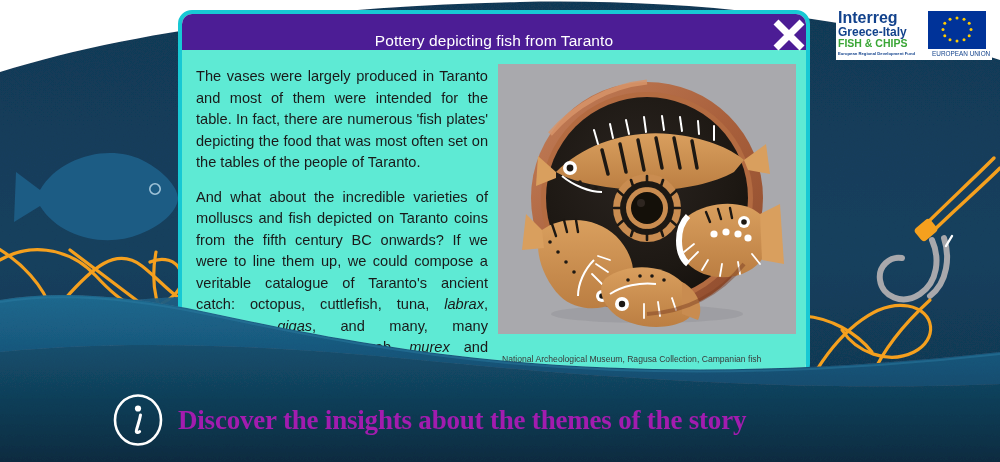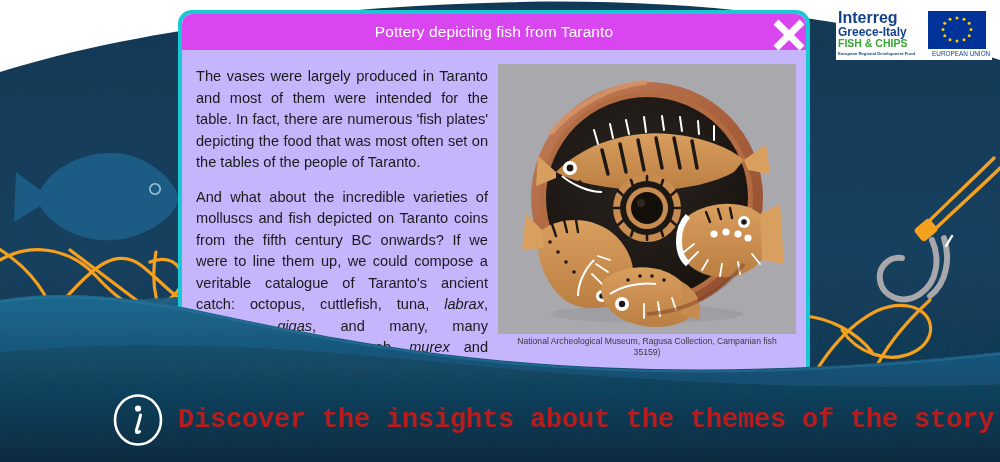--- a/index.html
+++ b/index.html
@@ -21,34 +21,34 @@
     left:178px; top:10px;
     width:632px; height:368px;
     background:#ffffff;
     border:4px solid #18c8d4;
     border-radius:14px;
     overflow:hidden;
     z-index:5;
   }
   .panel-header {
     height:36px;
-    background:#d946ef;
-    display:flex; align-items:center; justify-content:center;
+    background:#4c1d95;
+    display:flex; align-items:flex-end; justify-content:center;
     position:relative;
   }
   .panel-title {
     color:#ffffff;
     font-size:15.5px;
     letter-spacing:.1px;
     font-family:"Liberation Sans", sans-serif;
   }
   .panel-body {
     display:flex;
     height:332px;
-    background:#c4b5fd;
+    background:#5eead4;
     padding:14px 10px 0 10px;
     gap:10px;
   }
   .col-text {
     width:300px;
     padding-left:4px;
     padding-top:2px;
   }
   .col-text p {
     font-size:14.6px;
@@ -65,25 +65,24 @@
     display:flex; flex-direction:column;
   }
   .media-frame {
     width:298px; height:270px;
     background:#a9a9ad;
     position:relative;
     overflow:hidden;
   }
   .media-frame svg { display:block; }
   .media-caption {
-    margin-top:2px;
+    margin-top:20px;
     font-size:8.6px;
     line-height:11px;
     color:#3a3a3a;
-    text-align:center;
     font-family:"Liberation Sans", sans-serif;
     padding:0 4px;
   }
 
   
   .close-btn {
     position:absolute;
     right:-14px; top:8px;
     width:42px; height:42px;
     z-index:12;
@@ -99,25 +98,25 @@
     position:absolute;
     left:0; bottom:0;
     width:1000px; height:84px;
     z-index:10;
     display:flex; align-items:center;
     padding-left:112px;
     gap:14px;
   }
   .info-icon { width:52px; height:52px; flex:0 0 auto; }
   .banner-text {
-    color:#b91c1c;
+    color:#a21caf;
     font-size:27px;
     font-weight:bold;
     letter-spacing:-.2px;
-    font-family:Liberation Mono, monospace;
+    font-family:Liberation Serif, serif;
     white-space:nowrap;
   }
 
   
   .logo {
     position:absolute;
     right:8px; top:6px;
     width:156px; height:54px;
     z-index:11;
   }

